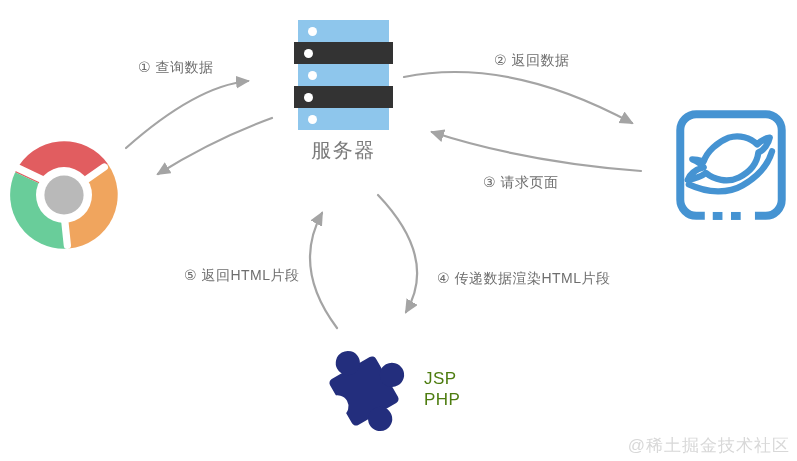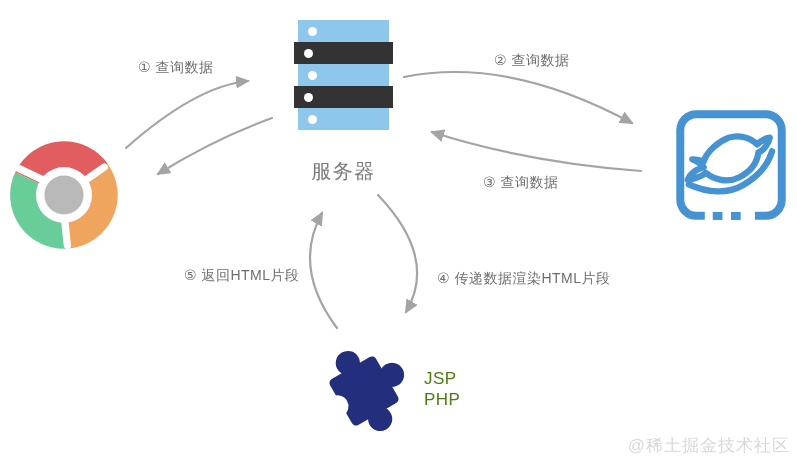--- a/index.html
+++ b/index.html
@@ -93,21 +93,21 @@
     <div class="srv-row srv-blue" style="top:44px">
         <div class="srv-dot"></div>
       </div>
     <div class="srv-row srv-dark" style="top:66px">
         <div class="srv-dot"></div>
       </div>
     <div class="srv-row srv-blue" style="top:88px">
         <div class="srv-dot"></div>
       </div>
   </div>
-  <div class="node-label" style="left:294px;top:158px;width:99px">服务器</div>
+  <div class="node-label" style="left:294px;top:137px;width:99px">服务器</div>
 
   <svg class="abs" style="left:674px;top:108px" width="114" height="114" viewBox="0 0 100 100">
     <rect class="s-db" x="5.5" y="5.5" width="89" height="89" rx="14" stroke-width="7"></rect>
     <rect x="27" y="89" width="44" height="11" fill="#fff"></rect>
     <rect class="f-db" x="34" y="91.2" width="8.5" height="7"></rect>
     <rect class="f-db" x="50" y="91.2" width="8.5" height="7"></rect>
     <path class="s-db" d="M13,67 C30,75 48,75 60,68 S82,52 86,38" stroke-width="5.5" stroke-linecap="round"></path>
     <path d="M16,45 C21,47 24,49 26,52 C19,54 14,58 12,63 C18,62 24,60 28,57
              C35,63 47,66 57,61 C67,56 73,48 74,39 C79,37 83,31 84,26
              C80,26.5 76,29 73,32 C67,26 57,23 48,26 C38,30 29,38 26,47
@@ -122,20 +122,20 @@
       <circle class="f-navy" cx="52" cy="80" r="10.5"></circle>
       <circle cx="25.5" cy="52" r="9.5" fill="#fff"></circle>
     </g>
   </svg>
   <div class="renderer-label">
     <span>JSP</span>
     <span>PHP</span>
   </div>
 
   <div class="step-label" style="left:138px;top:59px">① 查询数据</div>
-  <div class="step-label" style="left:494px;top:52px">② 查询数据</div>
-  <div class="step-label" style="left:483px;top:174px">③ 查询数据</div>
+  <div class="step-label" style="left:494px;top:52px">② 返回数据</div>
+  <div class="step-label" style="left:483px;top:174px">③ 请求页面</div>
   <div class="step-label" style="left:184px;top:267px">⑤ 返回HTML片段</div>
   <div class="step-label" style="left:437px;top:270px">④ 传递数据渲染HTML片段</div>
 
   <div class="watermark">@稀土掘金技术社区</div>
 
 </div>
 
 </body></html>

